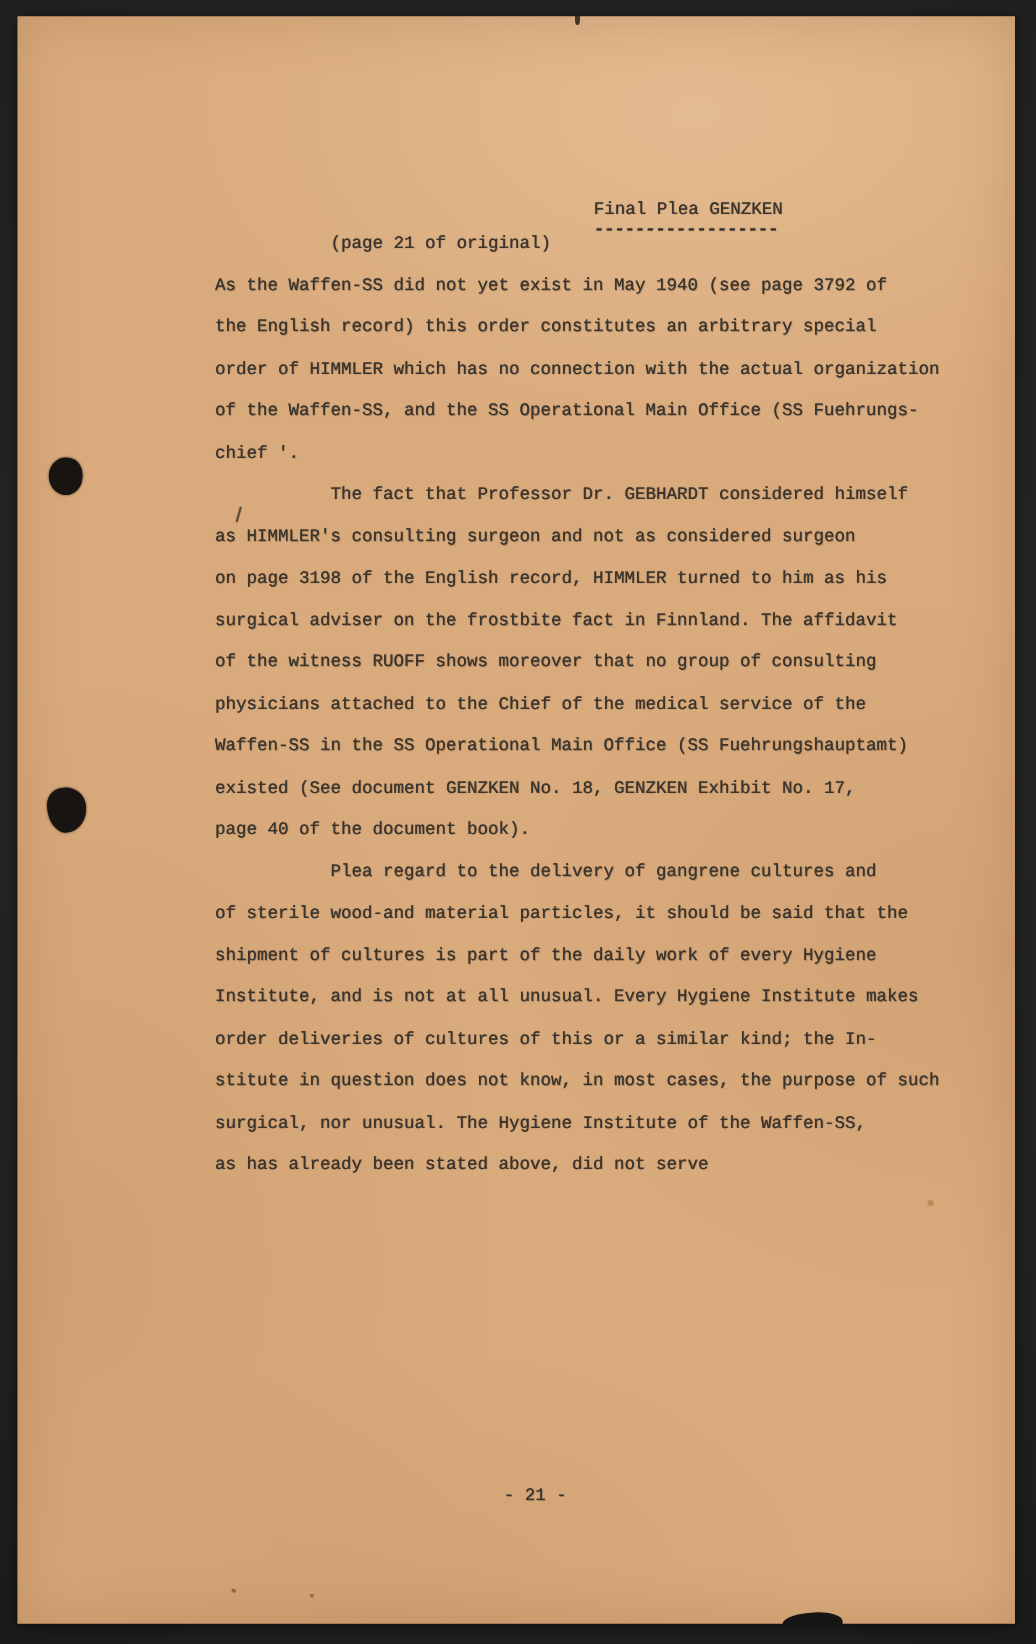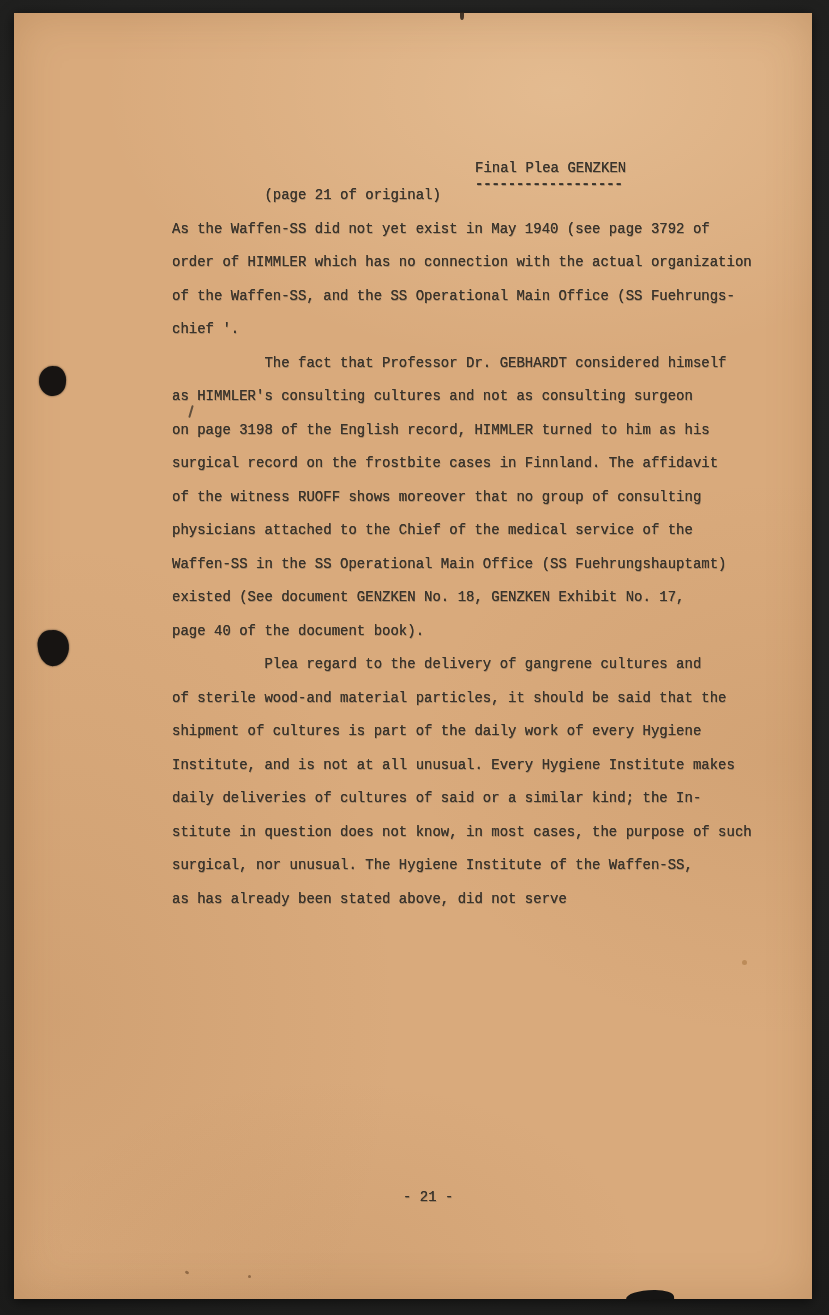--- a/index.html
+++ b/index.html
@@ -147,37 +147,38 @@
     <div class="speck speck-2"></div>
     <div class="speck speck-3"></div>
     <div class="speck speck-4"></div>
 
     <div class="title">Final Plea GENZKEN</div>
     <div class="title-underline">------------------</div>
 
     <div class="body-lines">
       <div class="line">           (page 21 of original)</div>
       <div class="line">As the Waffen-SS did not yet exist in May 1940 (see page 3792 of</div>
+      <div class="line">the English record) this order constitutes an arbitrary special</div>
       <div class="line">order of HIMMLER which has no connection with the actual organization</div>
       <div class="line">of the Waffen-SS, and the SS Operational Main Office (SS Fuehrungs-</div>
       <div class="line">chief '.</div>
       <div class="line">           The fact that Professor Dr. GEBHARDT considered himself</div>
-      <div class="line">as HIMMLER's consulting cultures and not as consulting surgeon</div>
+      <div class="line">as HIMMLER's consulting surgeon and not as considered surgeon</div>
       <div class="line">on page 3198 of the English record, HIMMLER turned to him as his</div>
-      <div class="line">surgical record on the frostbite cases in Finnland. The affidavit</div>
+      <div class="line">surgical adviser on the frostbite fact in Finnland. The affidavit</div>
       <div class="line">of the witness RUOFF shows moreover that no group of consulting</div>
       <div class="line">physicians attached to the Chief of the medical service of the</div>
       <div class="line">Waffen-SS in the SS Operational Main Office (SS Fuehrungshauptamt)</div>
       <div class="line">existed (See document GENZKEN No. 18, GENZKEN Exhibit No. 17,</div>
       <div class="line">page 40 of the document book).</div>
       <div class="line">           Plea regard to the delivery of gangrene cultures and</div>
       <div class="line">of sterile wood-and material particles, it should be said that the</div>
       <div class="line">shipment of cultures is part of the daily work of every Hygiene</div>
       <div class="line">Institute, and is not at all unusual. Every Hygiene Institute makes</div>
-      <div class="line">daily deliveries of cultures of said or a similar kind; the In-</div>
+      <div class="line">order deliveries of cultures of this or a similar kind; the In-</div>
       <div class="line">stitute in question does not know, in most cases, the purpose of such</div>
       <div class="line">surgical, nor unusual. The Hygiene Institute of the Waffen-SS,</div>
       <div class="line">as has already been stated above, did not serve</div>
     </div>
 
     <div class="page-number">- 21 -</div>
   </div>
 </div>
 
 </body></html>

